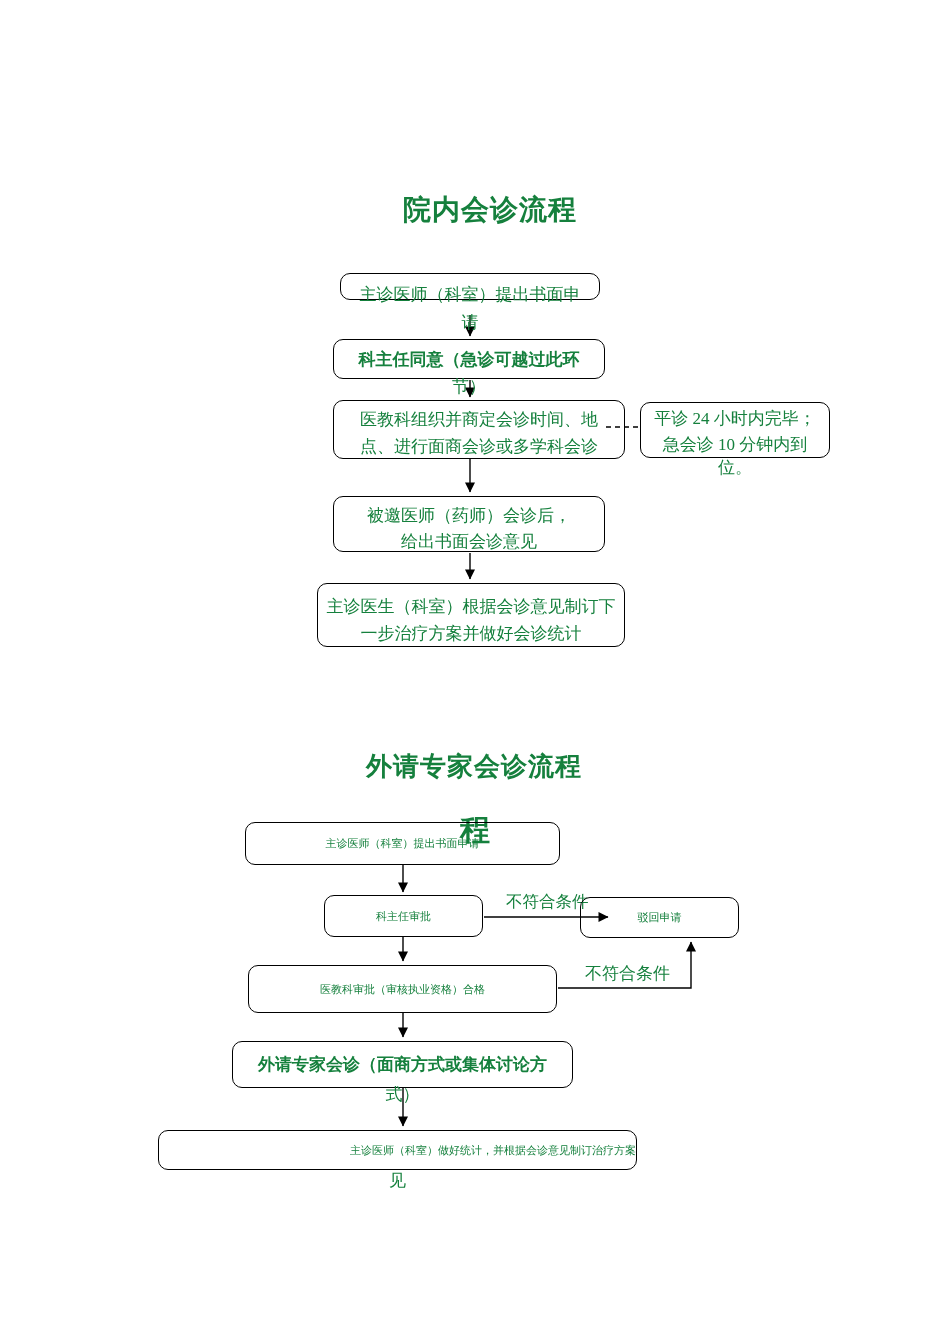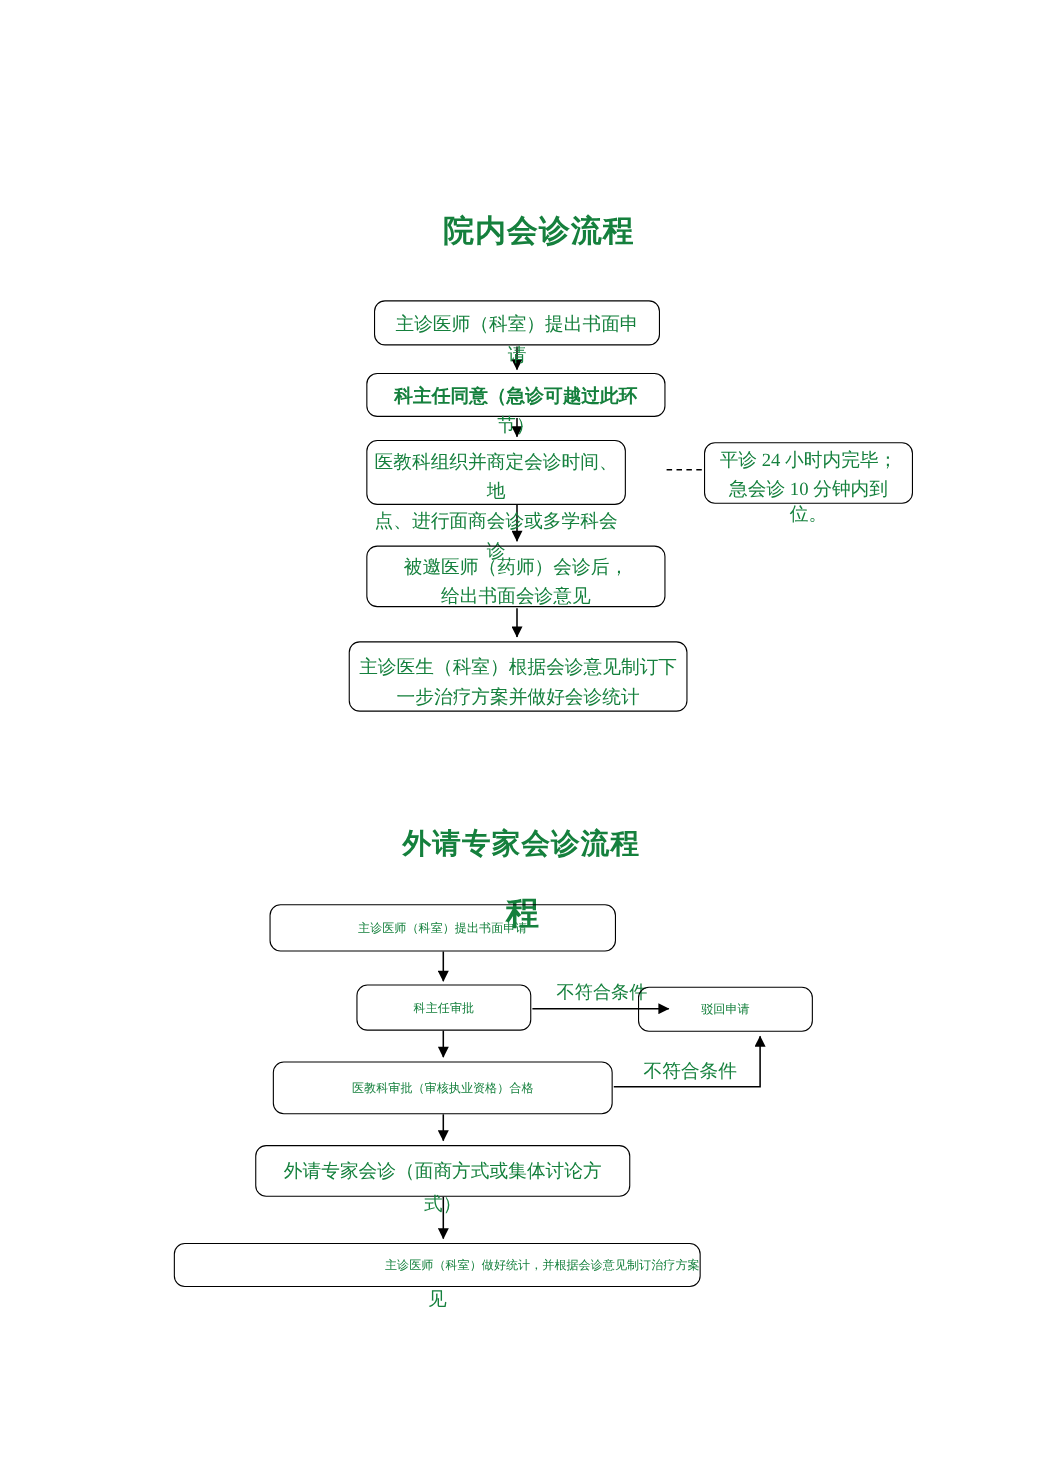--- a/index.html
+++ b/index.html
@@ -89,31 +89,31 @@
     <line x1="403" y1="937" x2="403" y2="961" marker-end="url(#ah)"></line>
     <line x1="403" y1="1013" x2="403" y2="1037" marker-end="url(#ah)"></line>
     <line x1="403" y1="1088" x2="403" y2="1126" marker-end="url(#ah)"></line>
 
     <line x1="484" y1="917" x2="608" y2="917" marker-end="url(#ah)"></line>
     <path d="M558 988 L691 988 L691 942" marker-end="url(#ah)"></path>
   </svg>
 
   <div class="title" style="left:340px;top:191px;width:300px;">院内会诊流程</div>
 
-  <div class="node" style="left:340px;top:273px;width:260px;height:41px;">
+  <div class="node" style="left:340px;top:273px;width:260px;height:27px;">
     <div class="node-text" style="top:6px;line-height:29px;">主诊医师（科室）提出书面申</div>
   </div>
   <div class="overflow-text" style="left:340px;top:313px;width:260px;">请</div>
 
   <div class="node" style="left:333px;top:339px;width:272px;height:40px;">
     <div class="node-text" style="top:7px;line-height:26px;font-weight:bold;">科主任同意（急诊可越过此环</div>
   </div>
   <div class="overflow-text" style="left:333px;top:377px;width:272px;">节）</div>
 
-  <div class="node" style="left:333px;top:400px;width:236px;height:59px;">
+  <div class="node" style="left:333px;top:400px;width:292px;height:59px;">
     <div class="node-text" style="top:5px;line-height:27px;">医教科组织并商定会诊时间、地
 点、进行面商会诊或多学科会诊</div>
   </div>
 
   <div class="node" style="left:640px;top:402px;width:190px;height:56px;">
     <div class="node-text" style="top:3px;line-height:26px;">平诊 24 小时内完毕；
 急会诊 10 分钟内到</div>
   </div>
   <div class="overflow-text" style="left:640px;top:458px;width:190px;">位。</div>
 
@@ -143,21 +143,21 @@
   <div class="node node-flex" style="left:580px;top:897px;width:159px;height:41px;">
     <span>驳回申请</span>
   </div>
 
   <div class="node node-flex" style="left:248px;top:965px;width:309px;height:48px;">
     <span>医教科审批（审核执业资格）合格</span>
   </div>
 
   <div class="edge-label" style="left:585px;top:962px;font-size:17px;">不符合条件</div>
 
-  <div class="node" style="left:232px;top:1041px;width:341px;height:47px;">
+  <div class="node" style="left:232px;top:1041px;width:341px;height:47px;font-weight:bold;">
     <div class="node-text" style="top:10px;line-height:26px;">外请专家会诊（面商方式或集体讨论方</div>
   </div>
   <div class="overflow-text" style="left:232px;top:1085px;width:341px;">式）</div>
 
   <div class="node node-flex" style="left:158px;top:1130px;width:479px;height:40px;justify-content:flex-end;">
     <span>主诊医师（科室）做好统计，并根据会诊意见制订治疗方案</span>
   </div>
   <div class="overflow-text" style="left:158px;top:1171px;width:479px;">见</div>
 
 </div>

